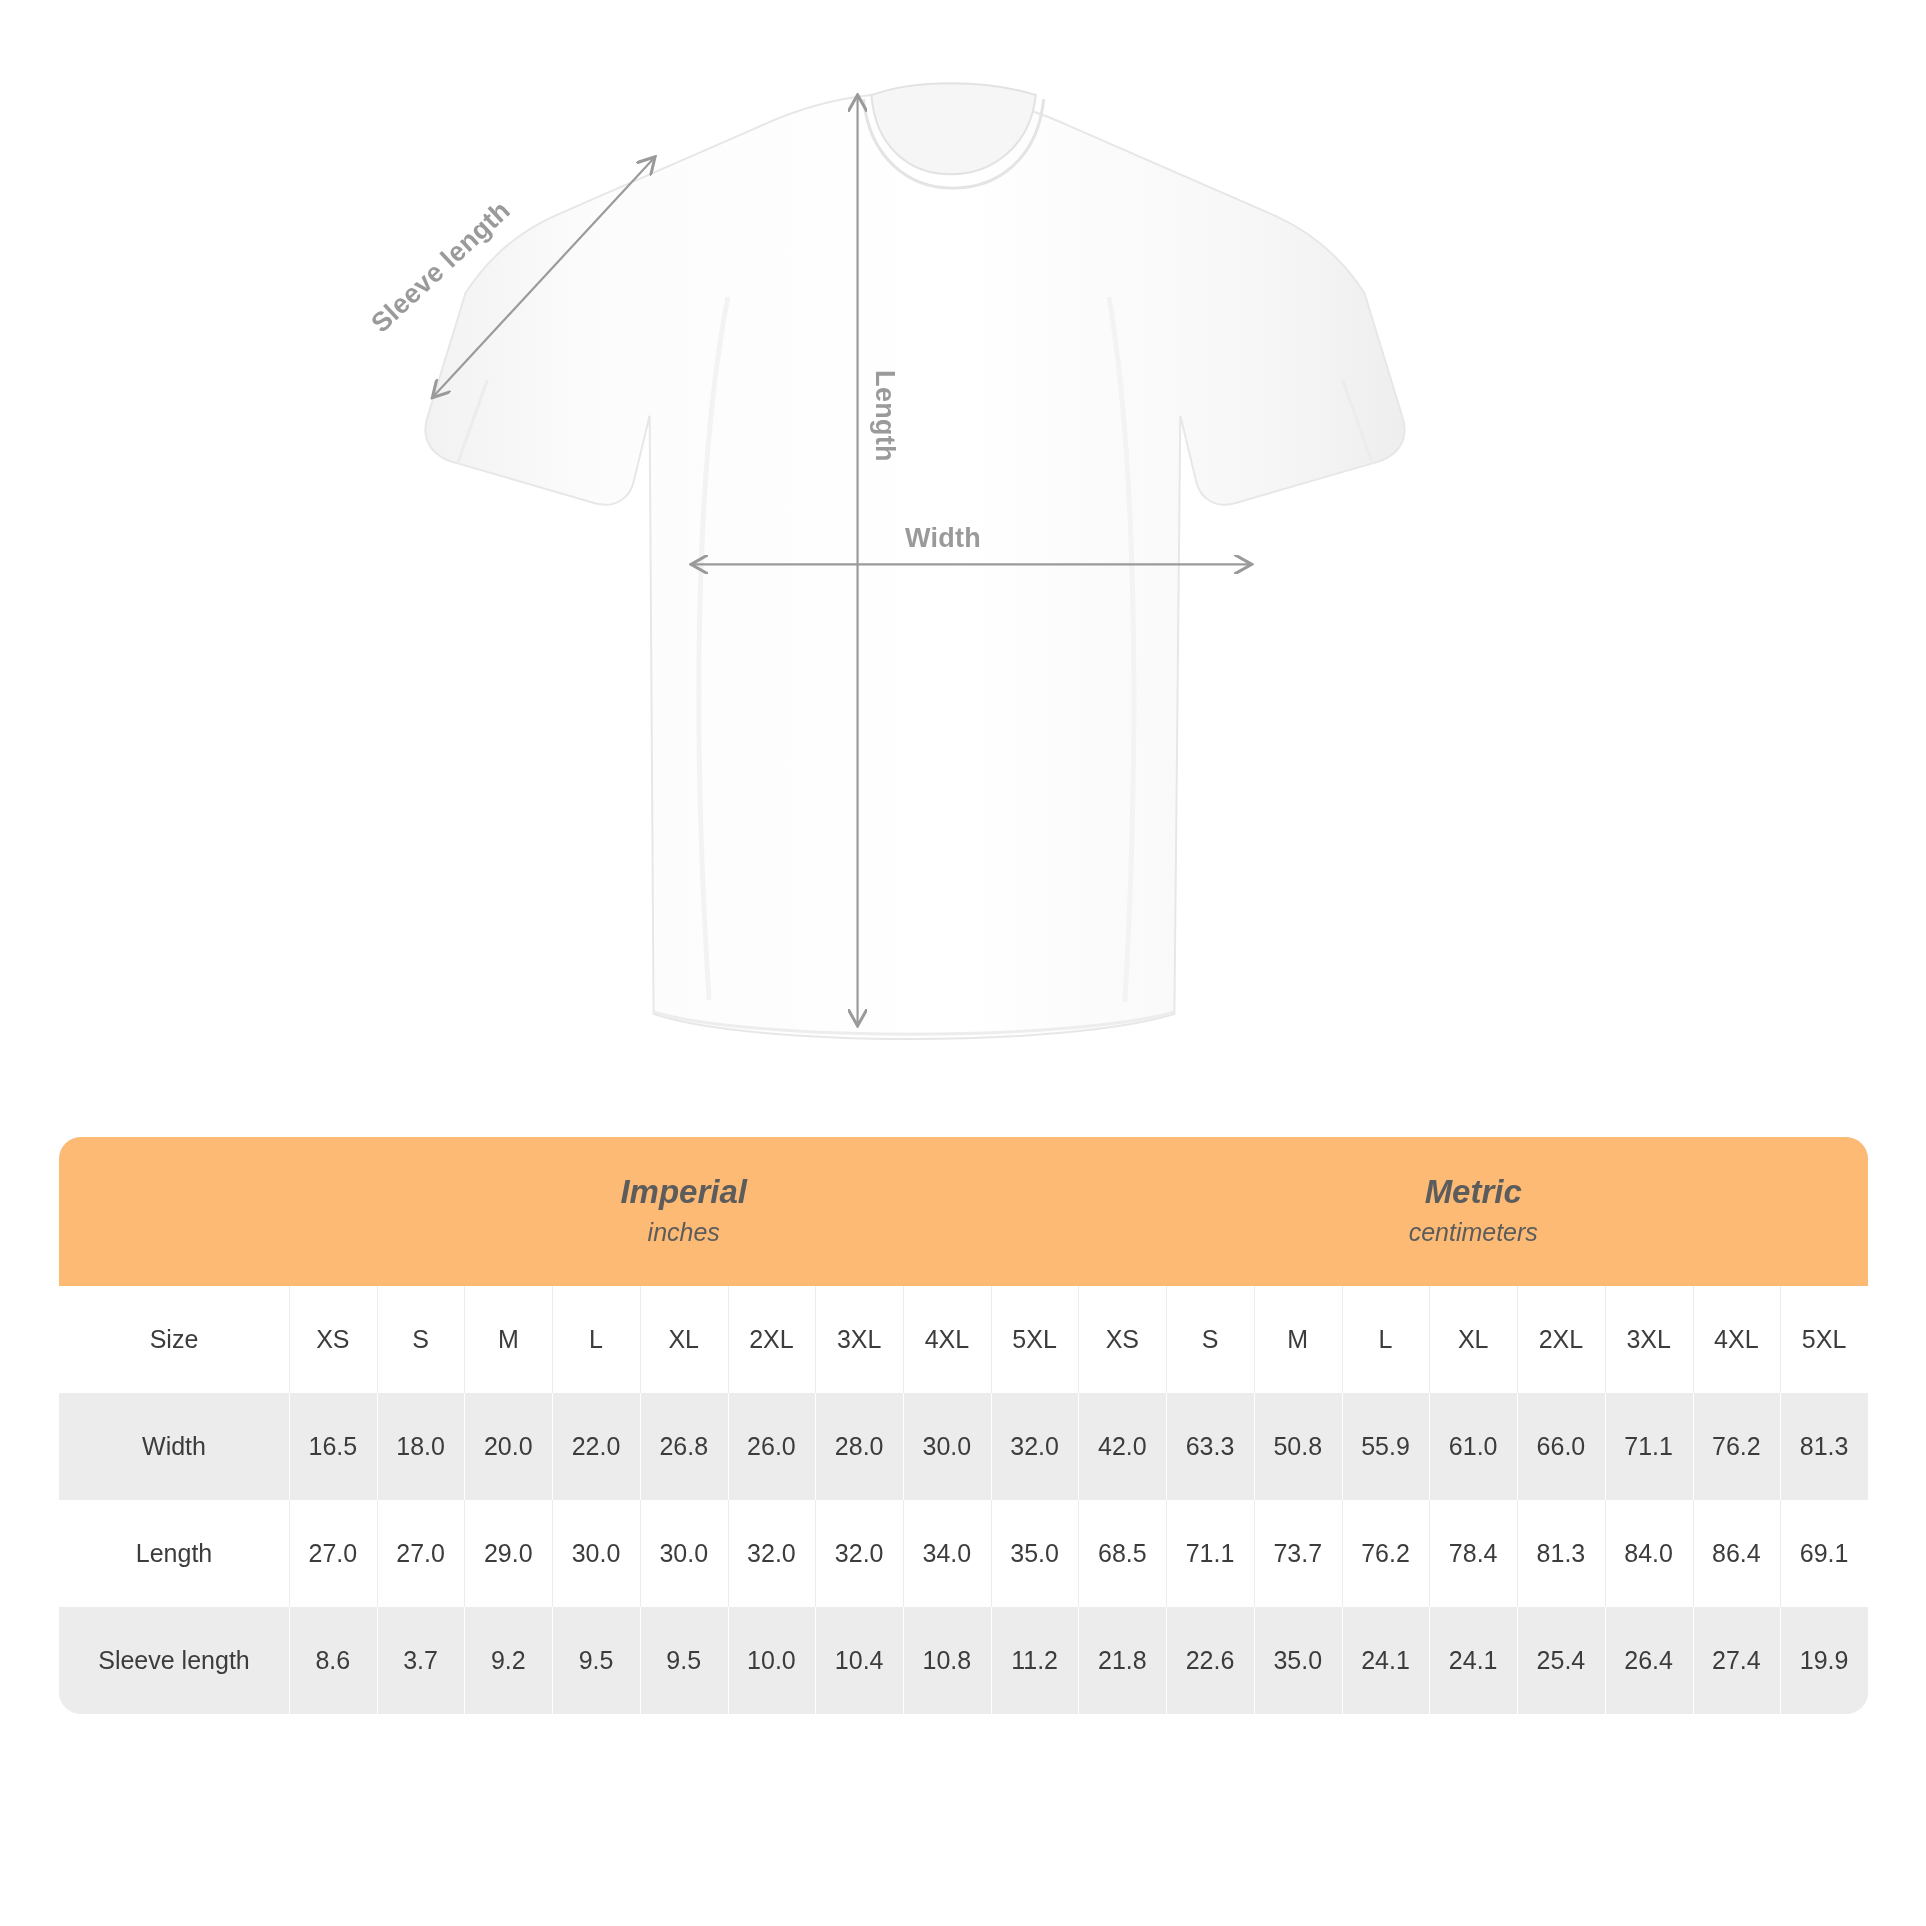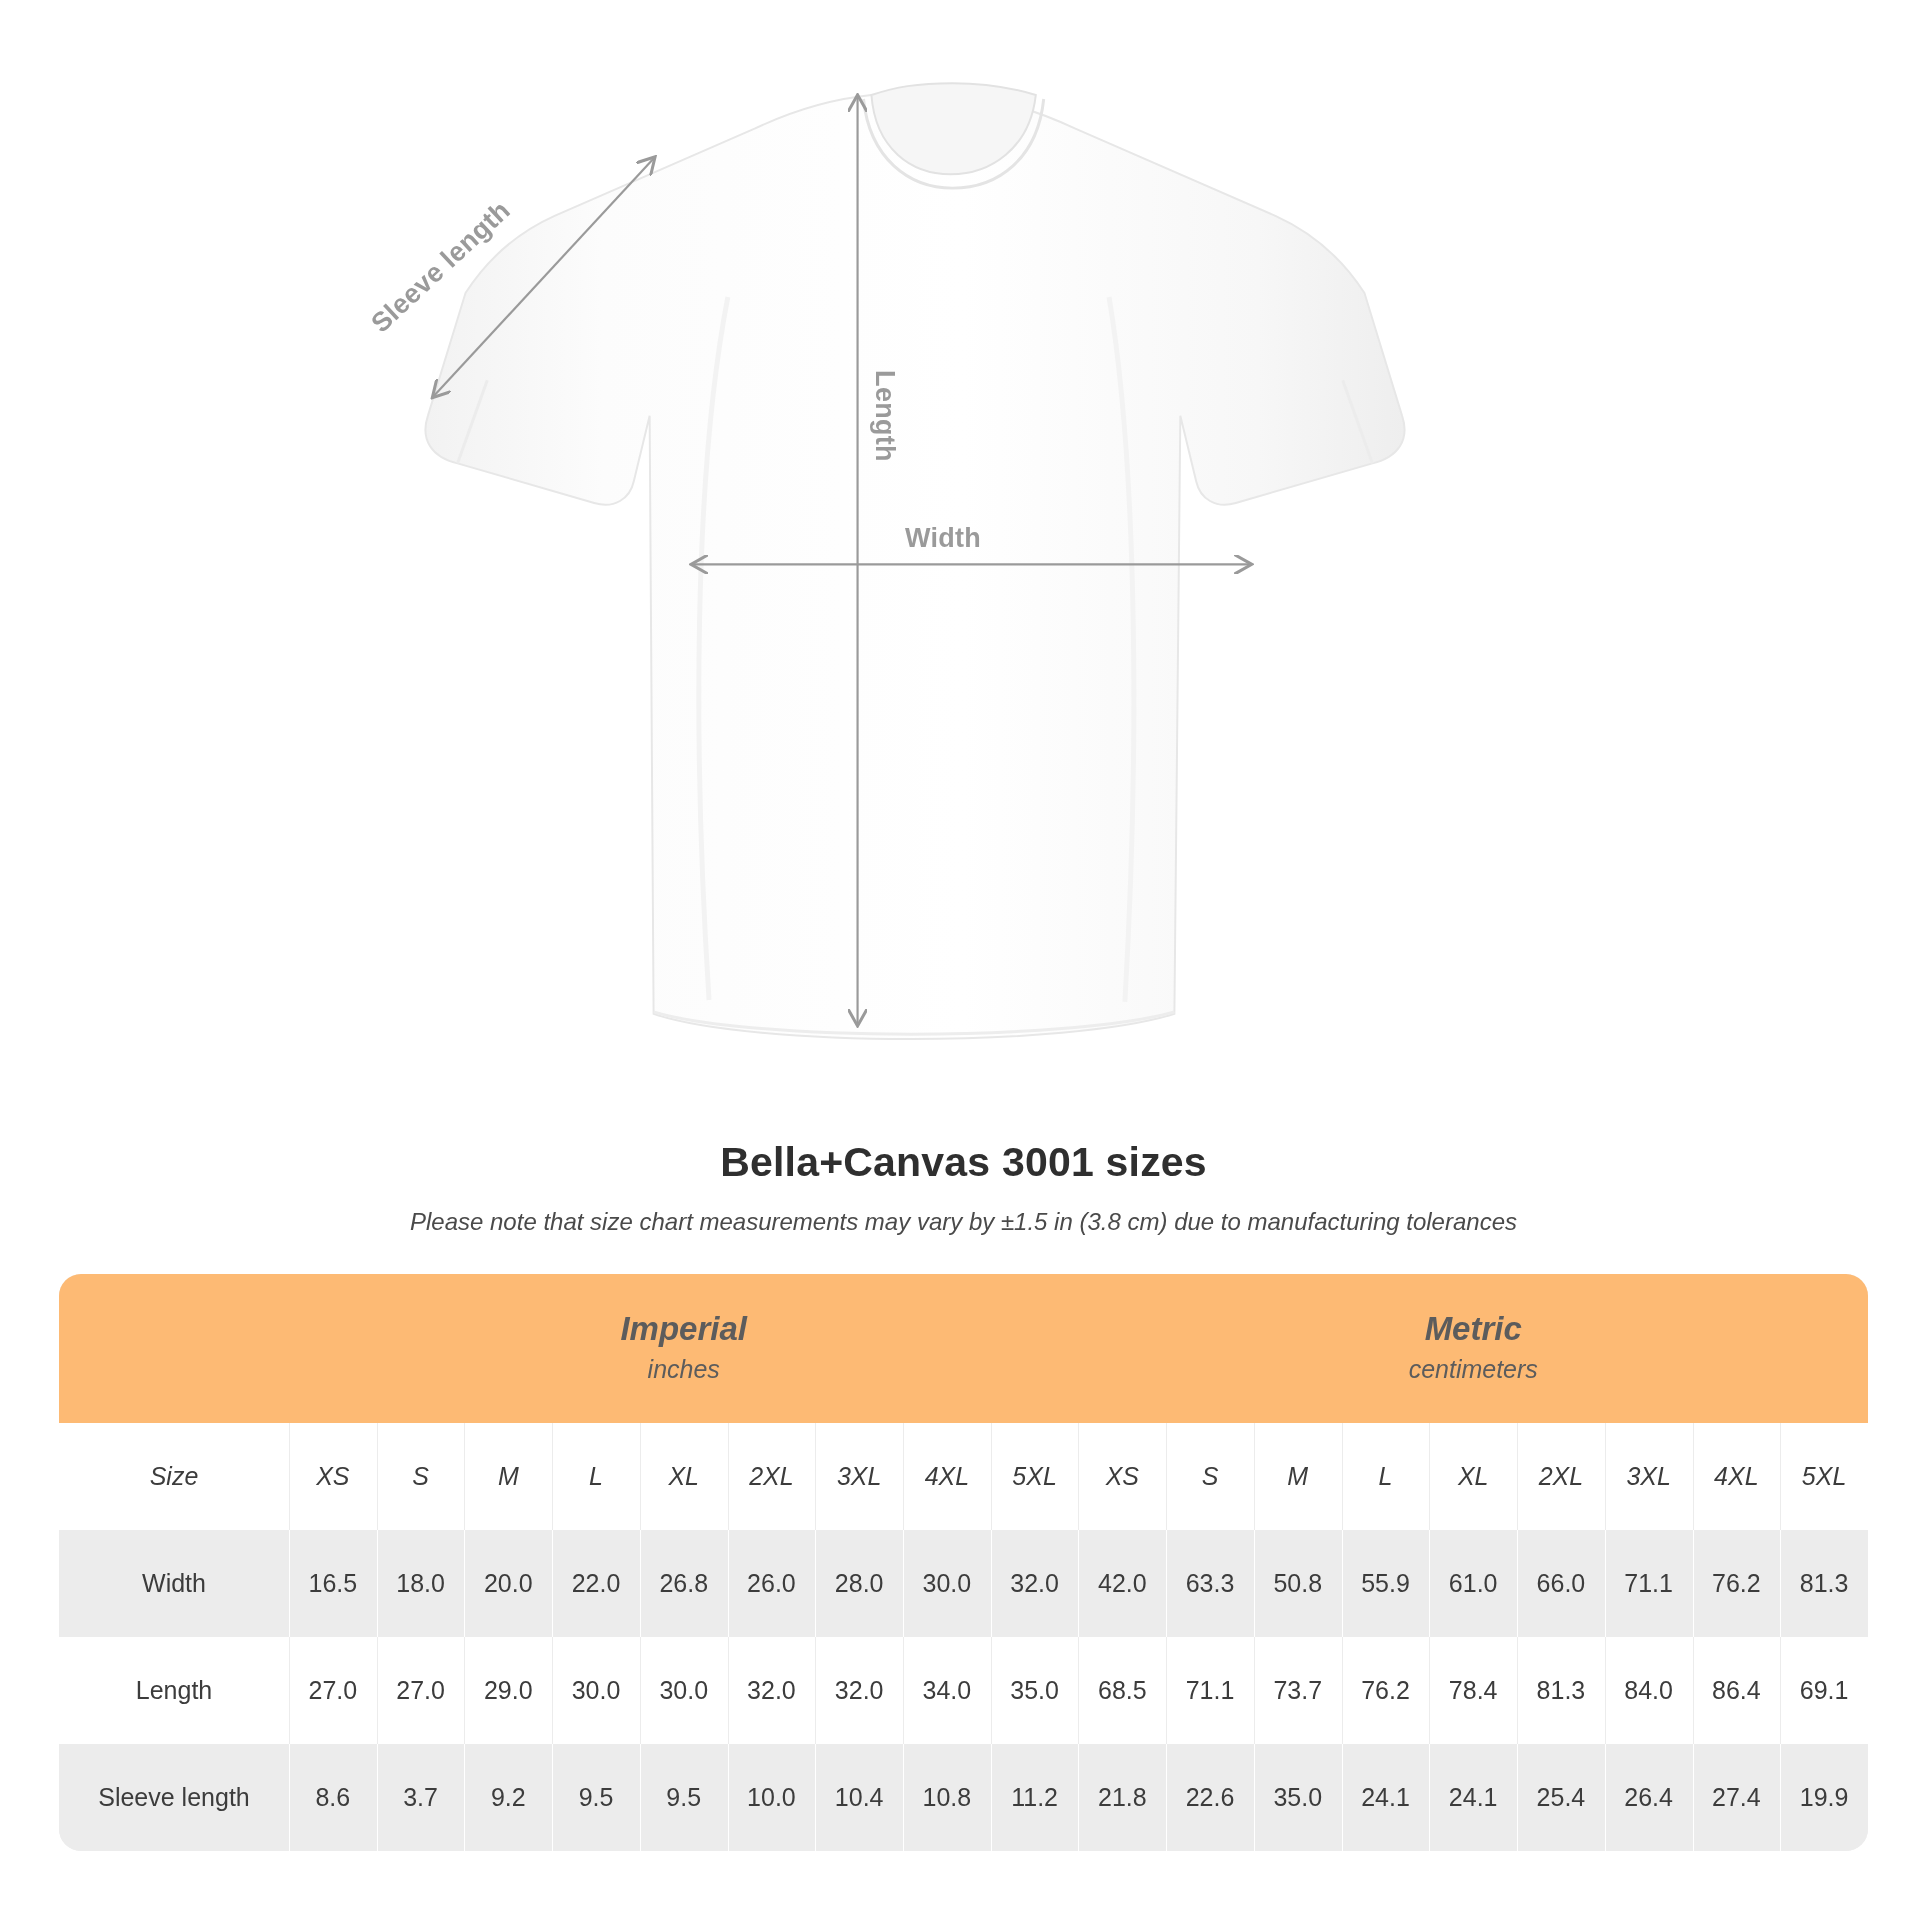--- a/index.html
+++ b/index.html
@@ -130,21 +130,21 @@
   }
   .row-a td { background: #ececec; }
   .row-b td { background: #ffffff; }
   td.rowlabel {
     font-weight: bold;
     font-size: 27px;
     color: #3c3c3c;
   }
   .cellgrid td { box-shadow: inset 1px 0 0 #ffffff; }
   .row-b.cellgrid td { box-shadow: inset 1px 0 0 #ececec; }
-  .size-row td { box-shadow: inset 1px 0 0 #ececec; font-style: italic; }
+  .size-row td { box-shadow: inset 1px 0 0 #ececec; }
   td.nodiv { box-shadow: none !important; }
 </style>
 </head>
 <body>
 
 <div class="page">
 
   <div class="illustration">
     <svg class="shirt-svg" viewBox="0 0 1946 1110">
       <defs>
@@ -204,24 +204,20 @@
       <line x1="866" y1="98" x2="866" y2="1034" stroke="#9a9a9a" stroke-width="2.2" marker-start="url(#arrTail)" marker-end="url(#arrHead)"></line>
 
       <line x1="700" y1="570" x2="1262" y2="570" stroke="#9a9a9a" stroke-width="2.2" marker-start="url(#arrTail)" marker-end="url(#arrHead)"></line>
     </svg>
 
     <div class="dim-label" id="label-sleeve">Sleeve length</div>
     <div class="dim-label" id="label-length">Length</div>
     <div class="dim-label" id="label-width">Width</div>
   </div>
 
-  <div class="title-block">
-    <h1 class="chart-title">Bella+Canvas 3001 sizes</h1>
-    <div class="chart-note">Please note that size chart measurements may vary by ±1.5 in (3.8 cm) due to manufacturing tolerances</div>
-  </div>
 
   <div class="table-wrap">
     <table class="size-table">
       <colgroup>
         <col class="col-head">
         <col span="18">
       </colgroup>
       <tbody>
         <tr class="unit-head">
           <td class="nodiv"></td>

